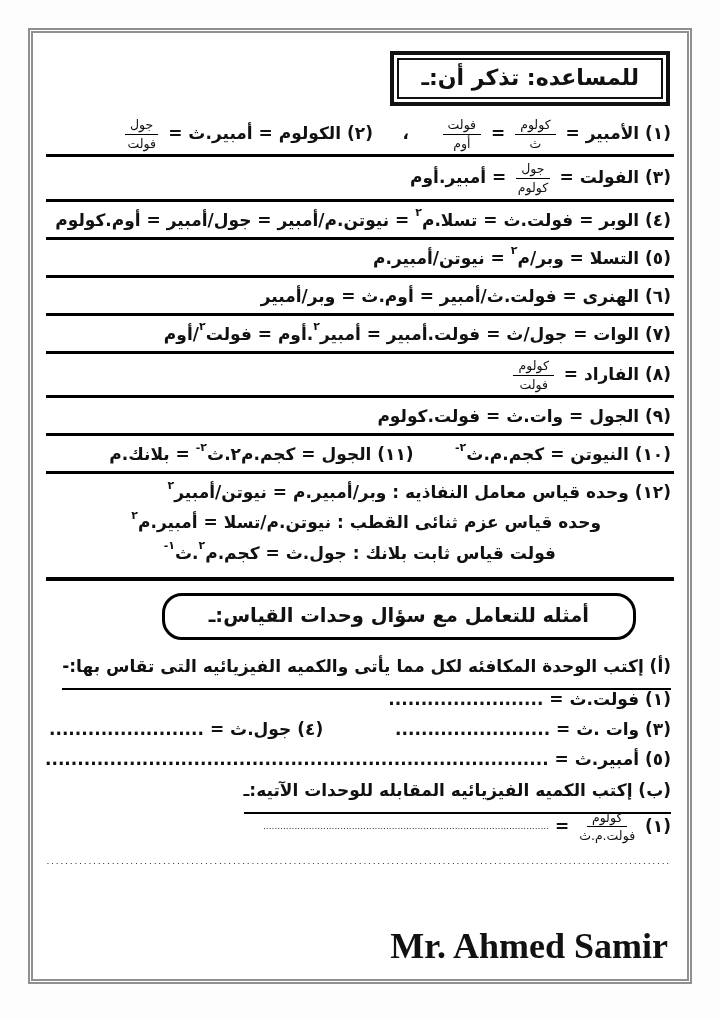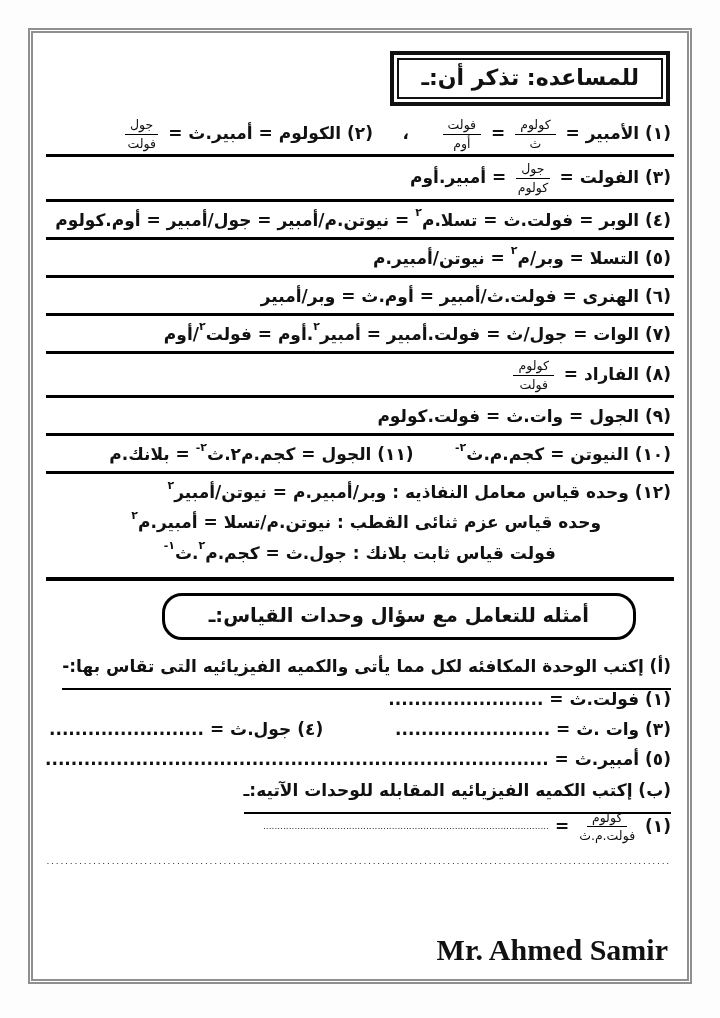--- a/index.html
+++ b/index.html
@@ -99,21 +99,21 @@
   .dots { letter-spacing: 1px; }
   .dots-sm {
     font-size: 9px; letter-spacing: 1.8px;
     font-weight: 400; color: #222;
     position: relative; top: -3px;
   }
   .footer {
     margin-top: auto;
     text-align: right; direction: ltr;
     font-family: "Liberation Serif", serif;
-    font-weight: 700; font-size: 30px;
+    font-weight: 700; font-size: 36px;
     padding: 6px 6px 2px;
   }
 </style>
 </head>
 <body>
 
 <div class="page">
 
   <div class="help-box">
     <div class="help-box-inner">

